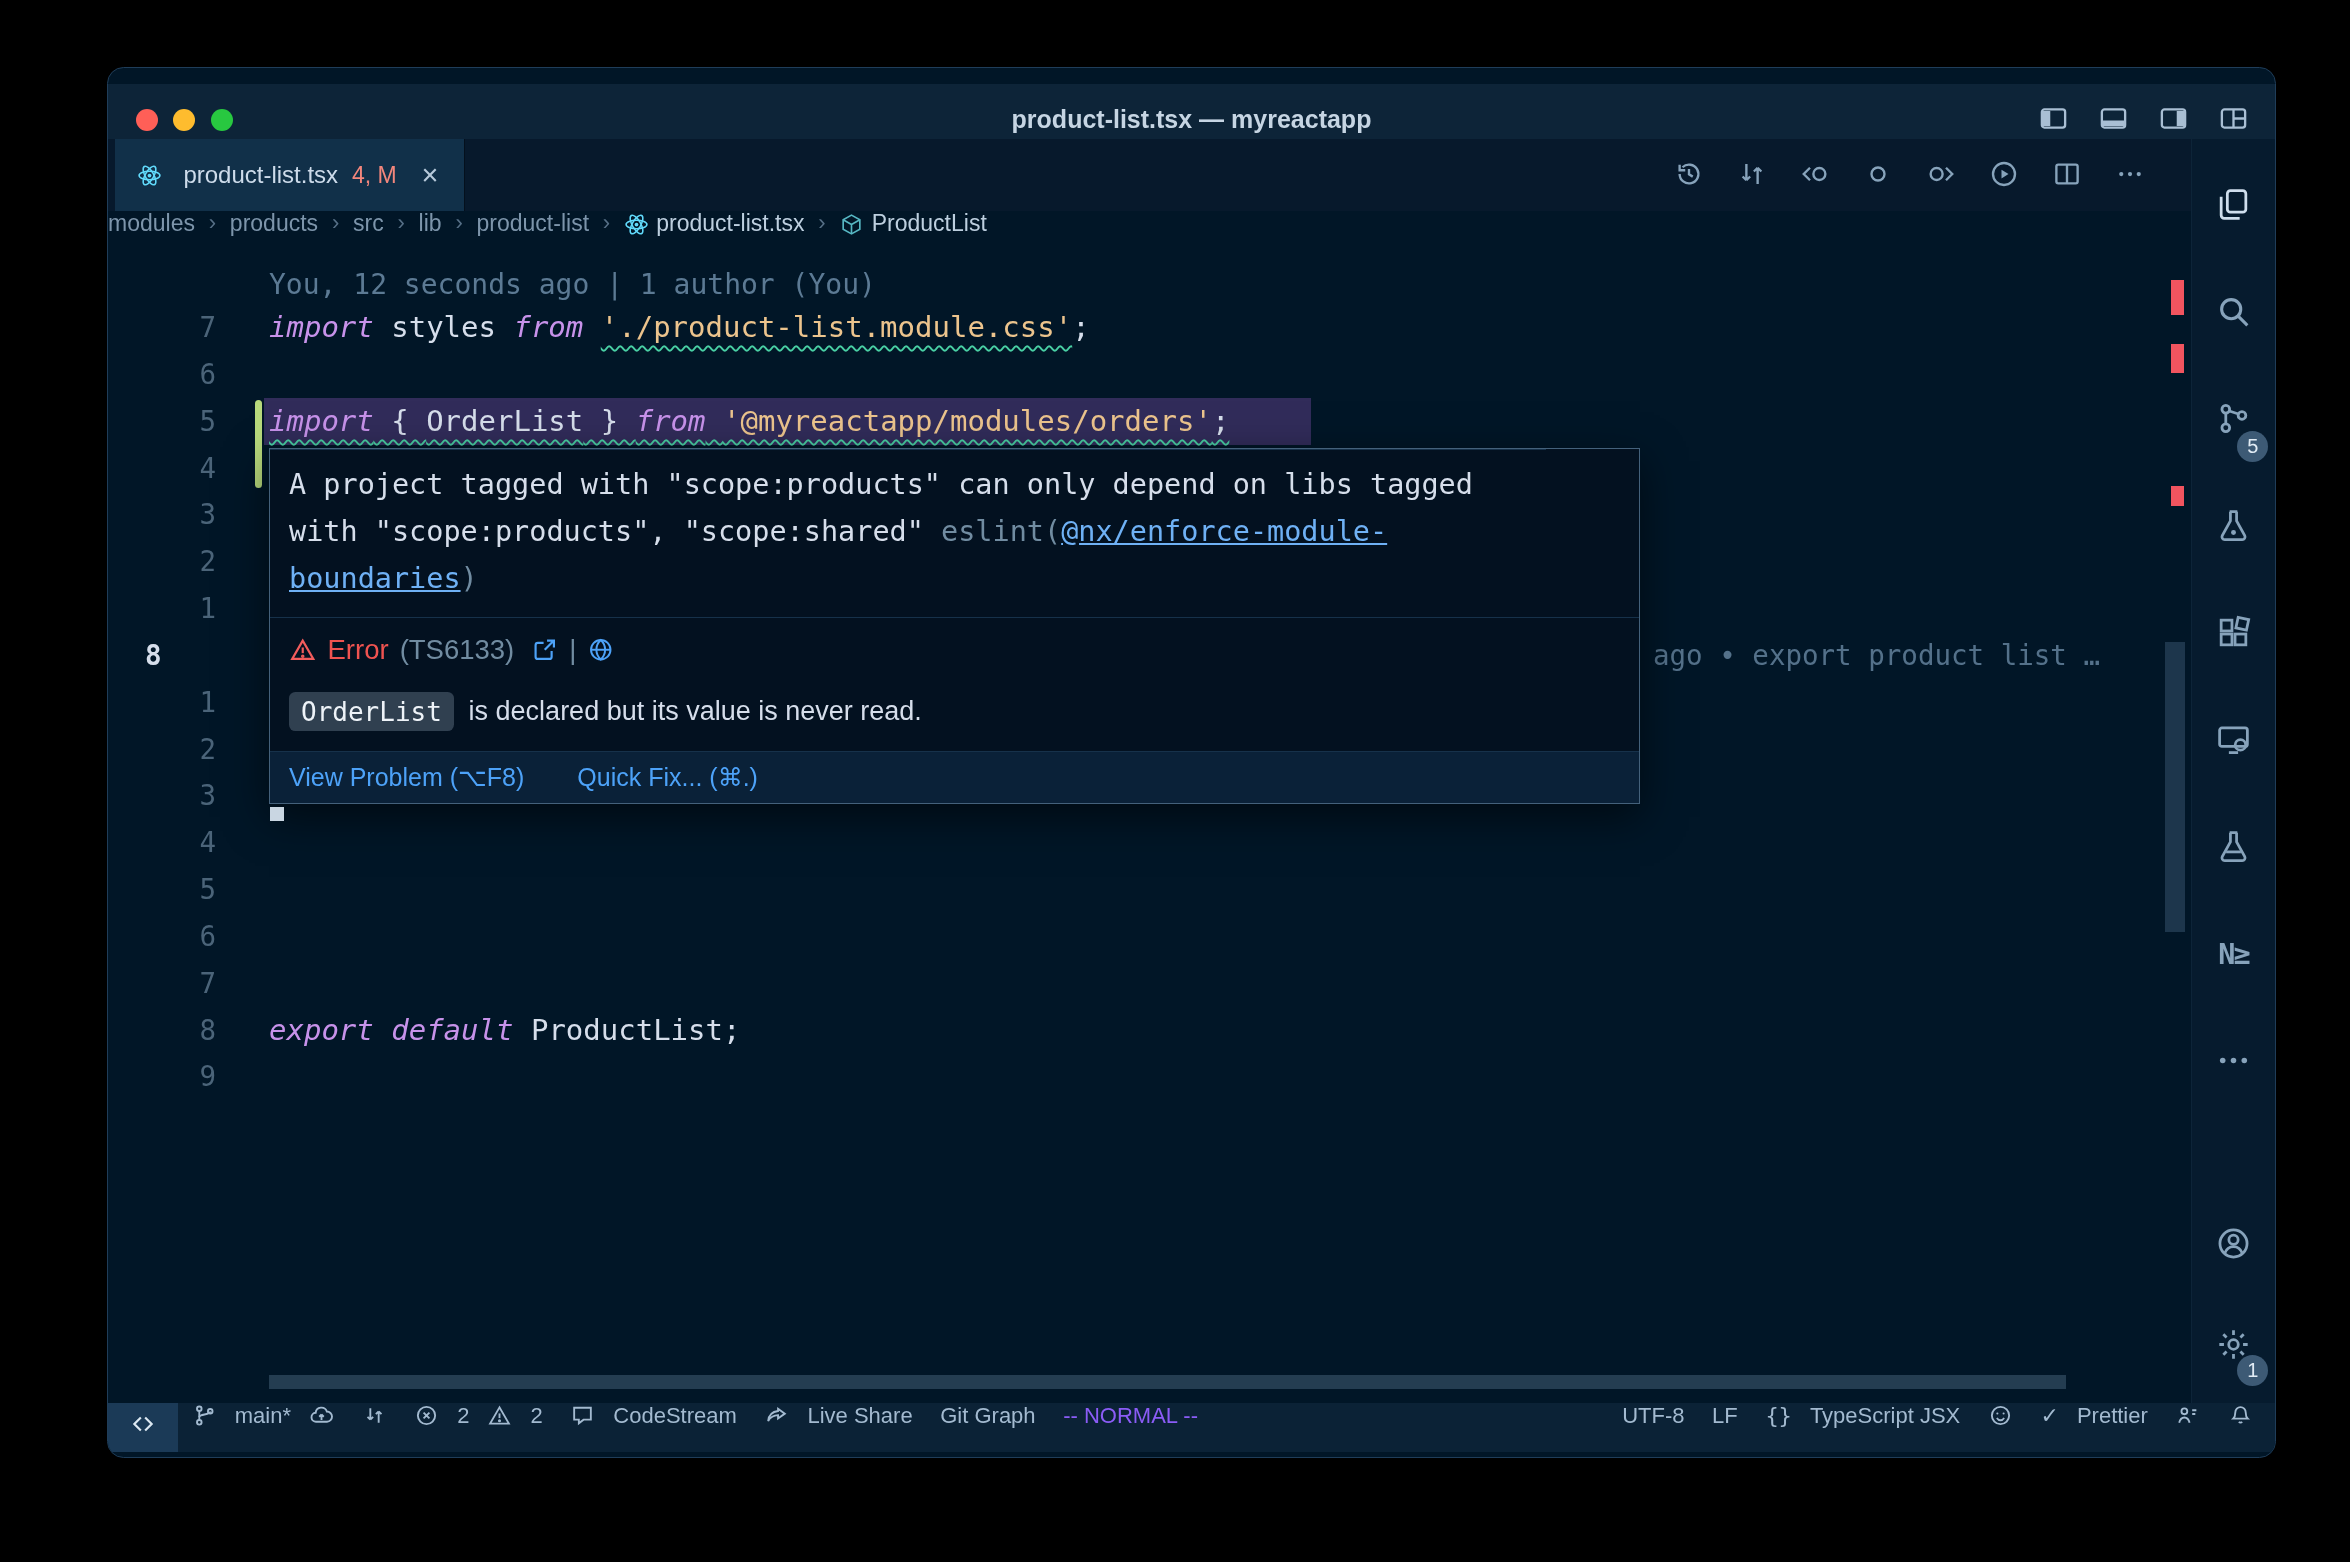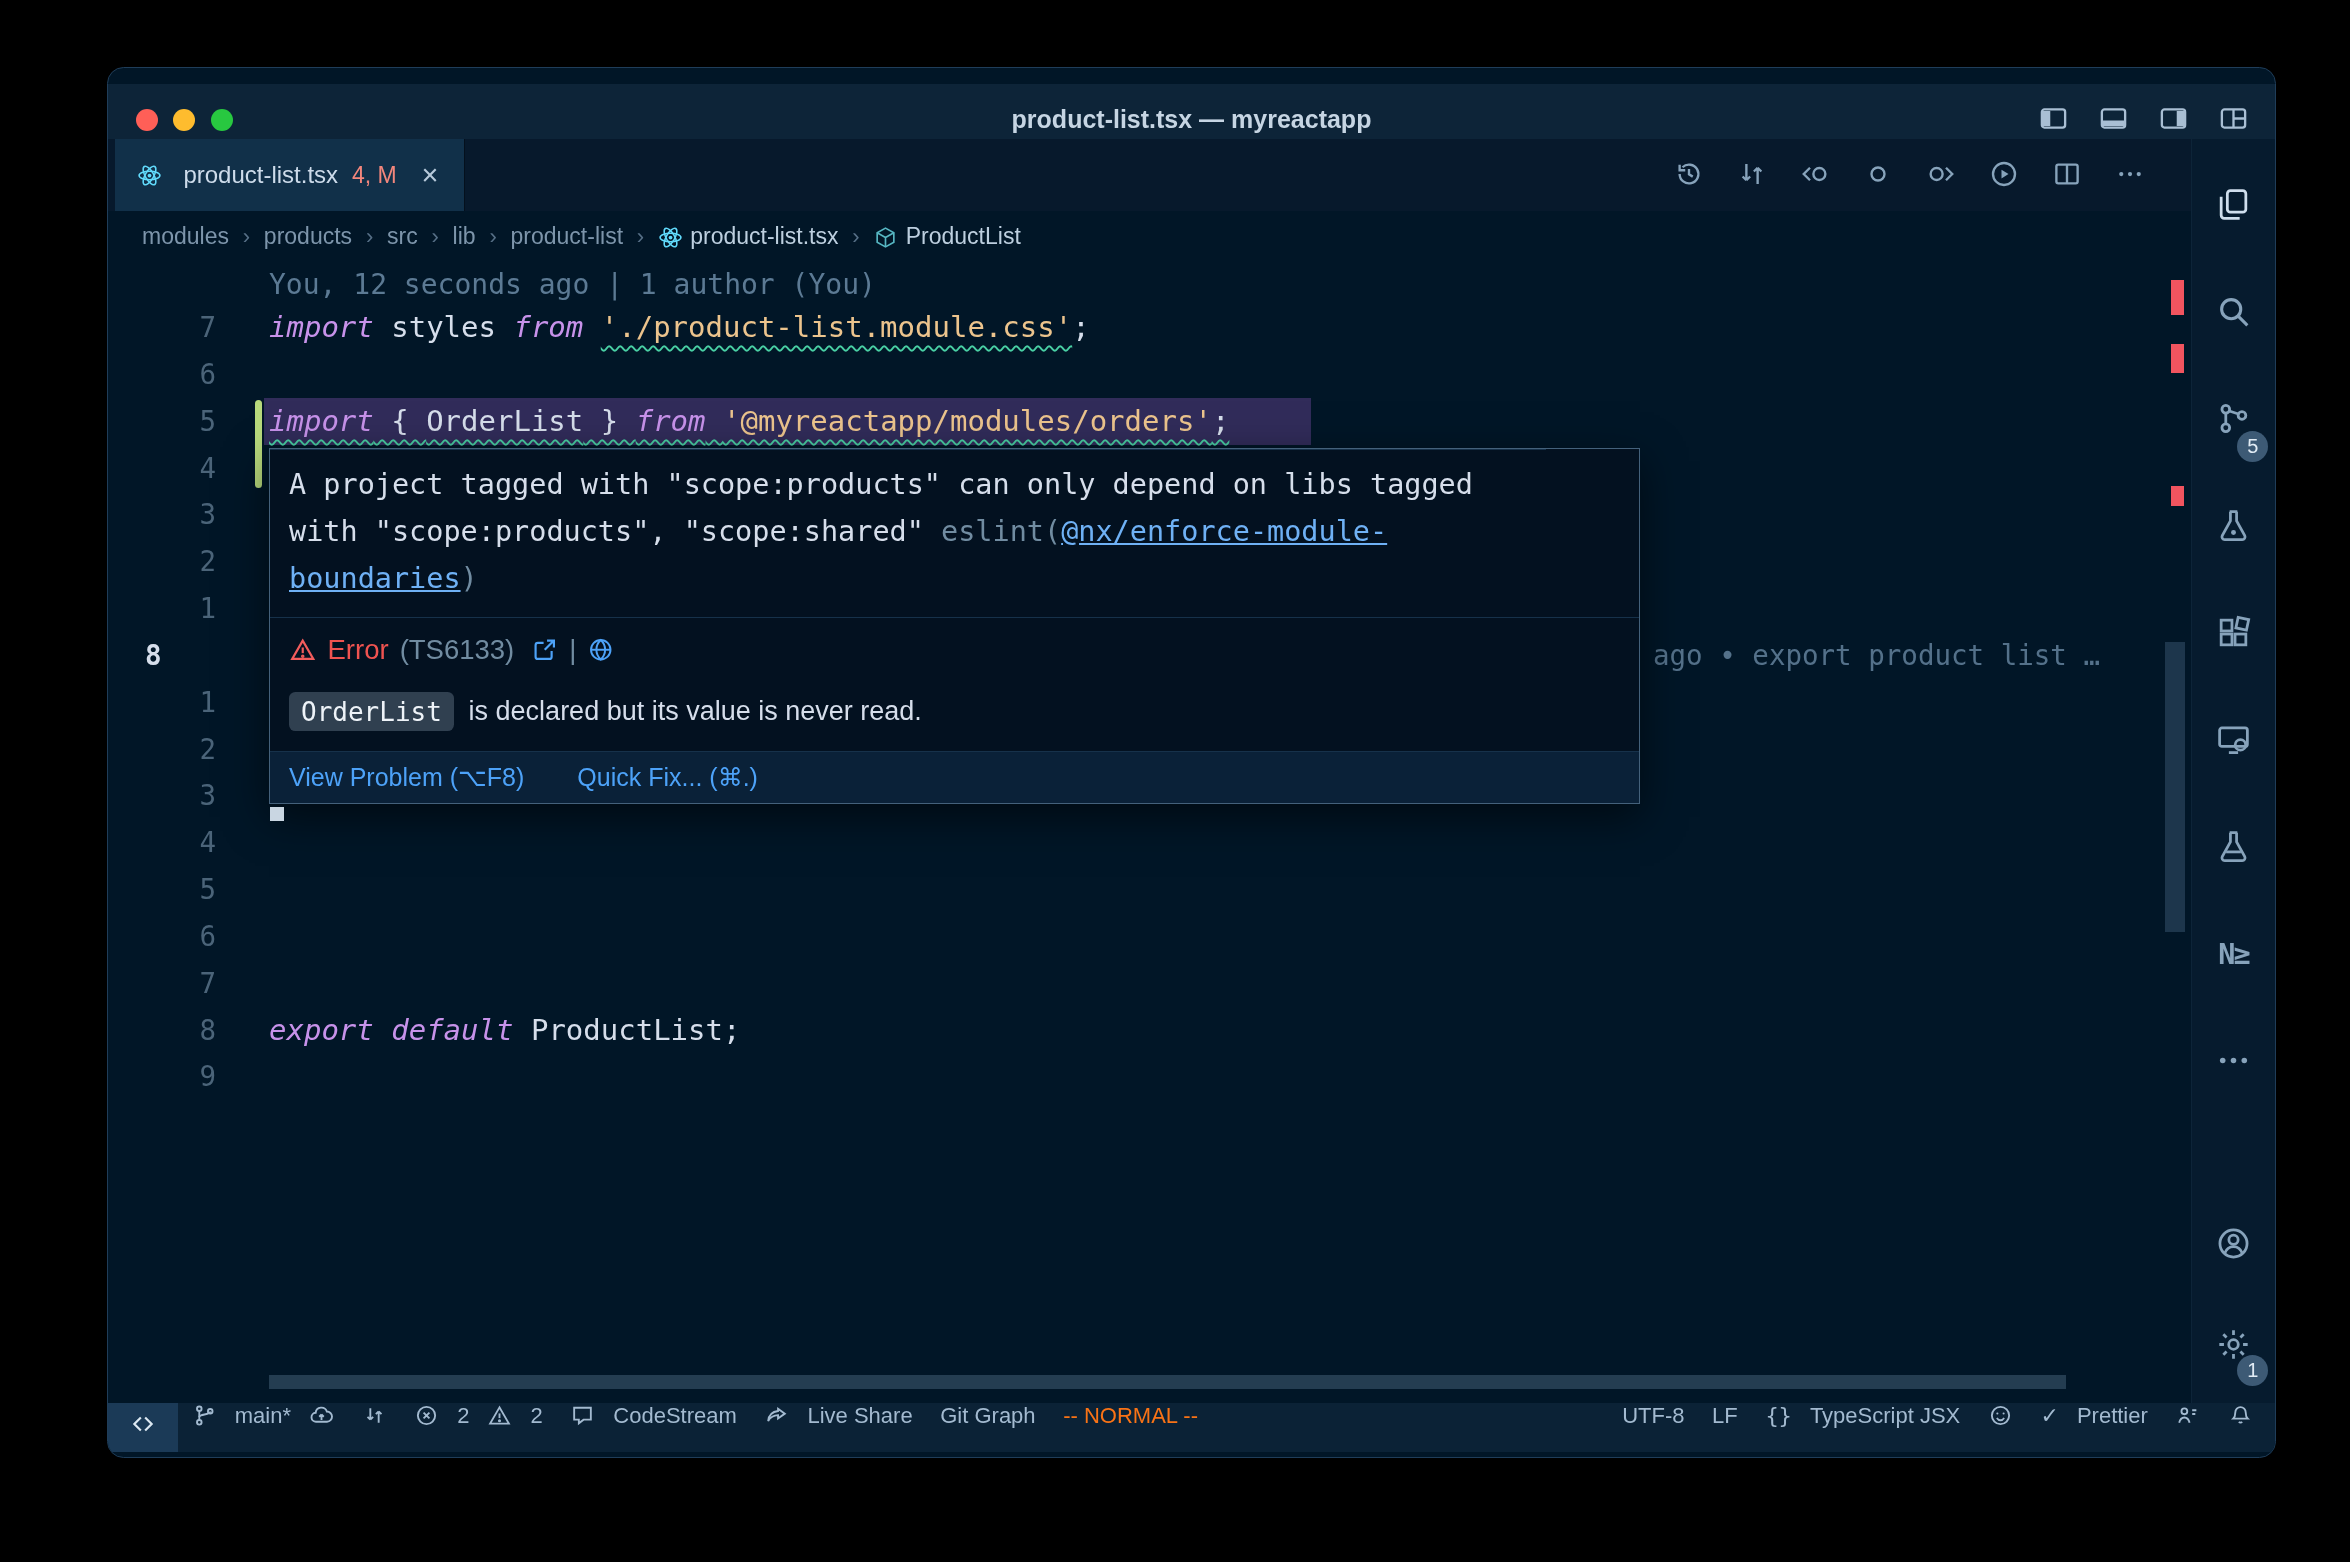--- a/index.html
+++ b/index.html
@@ -26,22 +26,22 @@
   
   .tabbar{position:absolute;left:0;top:71px;width:2085px;height:72px;background:var(--tabbar-bg)}
   .tab{position:absolute;left:7.3px;top:0;height:72px;background:var(--tab-active-bg);display:flex;
     align-items:center;padding:0 26px 0 22px;gap:13.8px;border-right:0.9px solid #04101d}
   .tab-label{color:#cddbea;font-size:24px}
   .tab-badge{color:#f3867c;font-size:23px}
   .tab-close{color:#b7c9da;font-size:29px;margin-left:11px;line-height:1}
   .tabbar-actions{position:absolute;right:48px;top:0;height:72px;display:flex;align-items:center;gap:33px;color:#87a3bb}
   .tabbar-actions svg{width:30px;height:30px}
   
-  .breadcrumbs{position:absolute;left:0;top:142px;width:2085px;height:53px;display:flex;align-items:center;
-    padding-left:34px;gap:13.8px;color:#7d95ab;font-size:23px}
+  .breadcrumbs{position:absolute;left:0;top:142px;width:2085px;height:53px;display:flex;align-items:flex-start;
+    gap:13.8px;color:#7d95ab;font-size:23px}
   .bc-sep{color:#566f86;font-size:22px}
   .bc-strong{color:#bdcfdf}
   .bc-ico{display:inline-flex;vertical-align:middle;margin-right:7.3px}
   .bc-ico svg{width:25px;height:25px}
   
   .codelens{position:absolute;left:161px;top:197px;height:39px;line-height:39px;color:#5c7a94;
     font-family:"DejaVu Sans Mono",monospace;font-size:28px}
   .gut{position:absolute;left:37px;width:71px;height:47px;text-align:right;color:#4b6479;
     font-family:"DejaVu Sans Mono",monospace;font-size:27.5px;line-height:47px}
   .gut.cur{text-align:left;color:#d6deeb;font-weight:700}
@@ -93,21 +93,21 @@
     background:var(--badge-bg);color:#e2ecf5;font-size:20px;display:flex;align-items:center;justify-content:center;padding:0 5.5px}
   .act-spacer{flex:1}
   
   .statusbar{position:absolute;left:0;bottom:5.5px;width:100%;height:49px;background:var(--statusbar-bg);
     display:flex;align-items:center;font-size:22px;color:#a3bad0}
   .sb-item{display:flex;align-items:flex-start;gap:18px;padding:0 13.8px;height:100%;cursor:pointer;white-space:nowrap}
   .sb-item svg{width:25px;height:25px}
   .remote-box{width:70px;height:100%;background:#1b3a57;display:flex;align-items:center;justify-content:center;color:#dce8f2}
   .remote-box svg{width:26px;height:26px}
   .sb-right{margin-left:auto;display:flex;align-items:center;height:100%}
-  .sb-mode{color:#f97316}
+  .sb-mode{color:#8b5cf6}
   .sb-braces{font-family:"DejaVu Sans Mono",monospace;font-size:22px}
 </style>
 </head>
 <body>
 
 <div class="window">
 
   <div class="titlebar">
     <div class="traffic">
       <div class="light l-close"></div>

